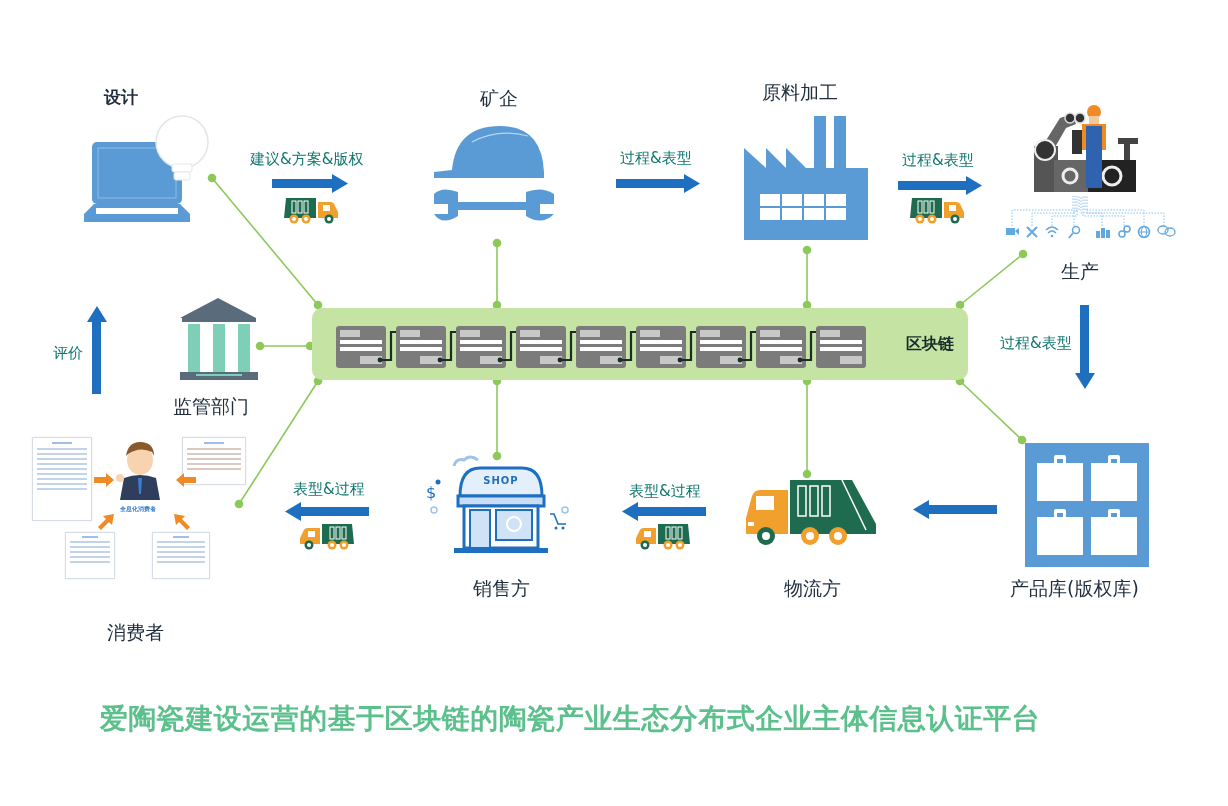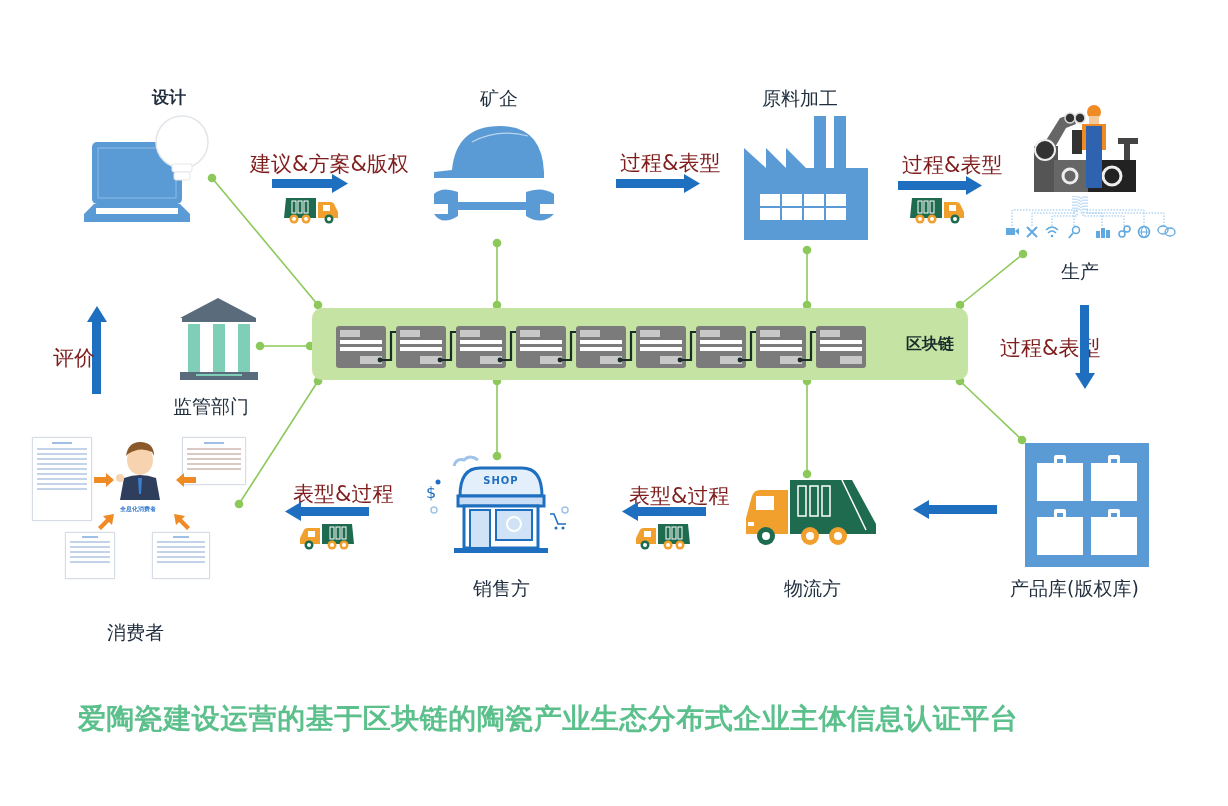--- a/index.html
+++ b/index.html
@@ -1,22 +1,22 @@
 <!DOCTYPE html>
 <html><head>
 <meta charset="utf-8">
 <style>
   html,body{margin:0;padding:0;background:#ffffff;}
   body{width:1228px;height:806px;position:relative;overflow:hidden;font-family:"DejaVu Sans","Liberation Sans",sans-serif;}
   .abs{position:absolute;}
   .node-label{position:absolute;font-size:19px;color:#1f2d3d;white-space:nowrap;}
   .node-label.bold{font-weight:bold;font-size:17px;}
-  .flow-label{position:absolute;font-size:21px;color:#7f1d1d;white-space:nowrap;}
+  .flow-label{position:absolute;font-size:15px;color:#0f766e;white-space:nowrap;}
   .chain-label{position:absolute;font-weight:bold;font-size:16px;color:#1a2a2a;margin-left:16px;}
-  .title{position:absolute;left:0;width:1096px;top:700px;text-align:center;font-size:28px;font-weight:bold;color:#5cc08c;letter-spacing:0.5px;}
+  .title{position:absolute;left:0;width:1096px;top:700px;text-align:center;font-size:28px;font-weight:bold;color:#5cc08c;letter-spacing:0.5px;padding-left:22px;}
   svg{position:absolute;overflow:visible;}
   .card{position:absolute;background:#fff;border:1px solid #d6dde6;box-shadow:0 0 2px rgba(0,0,0,0.08);}
   .card .ln{height:2px;background:#c3d4ea;margin:3px 4px;}
   .card .ln.o{background:#d9c9c2;}
 </style>
 </head>
 <body>
 
 <svg width="1228" height="806" style="left:0;top:0;">
   <g stroke="#8cc95a" stroke-width="1.6" fill="#8cc95a">
@@ -135,21 +135,21 @@
     <g>
       <rect x="486" y="8" width="50" height="42" rx="3" fill="#7b7b7b"></rect>
       <rect x="490" y="12" width="20" height="7" fill="#c8c8c8"></rect>
       <rect x="490" y="22" width="42" height="4" fill="#ffffff"></rect>
       <rect x="490" y="29" width="42" height="4" fill="#ffffff"></rect>
       <rect x="510" y="38" width="22" height="8" fill="#c8c8c8"></rect>
     </g>
   </svg>
 <div class="chain-label" style="left:890px;top:334px;">区块链</div>
 
-<div class="node-label bold" style="left:104px;top:86px;margin-left:48px;">设计</div>
+<div class="node-label bold" style="left:104px;top:86px;">设计</div>
 <svg width="130" height="130" style="left:80px;top:112px;">
   <rect x="12" y="30" width="90" height="62" rx="5" fill="#5b9bd5"></rect>
   <rect x="18" y="36" width="78" height="50" fill="#5b9bd5" stroke="#8fbbe6" stroke-width="1"></rect>
   <path d="M4 102 L14 92 L100 92 L110 102 L110 110 L4 110 Z" fill="#5b9bd5"></path>
   <rect x="16" y="96" width="82" height="6" fill="#ffffff"></rect>
   <circle cx="102" cy="30" r="26" fill="#ffffff" stroke="#e2e6ea" stroke-width="1.5"></circle>
   <rect x="92" y="52" width="20" height="8" rx="2" fill="#fff" stroke="#e2e6ea"></rect>
   <rect x="94" y="60" width="16" height="8" rx="2" fill="#fff" stroke="#e2e6ea"></rect>
 </svg>
 <div class="flow-label" style="left:250px;top:150px;">建议&amp;方案&amp;版权</div>
@@ -180,21 +180,21 @@
   <path d="M40 20 Q66 6 96 14" stroke="#b9d5f0" stroke-width="1.2" fill="none"></path>
   <path d="M2 72 Q10 64 26 70 L26 80 L94 80 L94 70 Q110 64 122 72 L122 82 L108 82 L108 92 L122 92 Q110 104 94 94 L94 88 L26 88 L26 94 Q10 104 2 92 L16 92 L16 82 L2 82 Z" fill="#5b9bd5"></path>
 </svg>
 
 <div class="flow-label" style="left:620px;top:149px;">过程&amp;表型</div>
 <svg width="90" height="20" style="left:616px;top:174px;">
   <rect x="0" y="5" width="70" height="9" fill="#1f6fc0"></rect>
     <polygon points="68,0 84,9.5 68,19" fill="#1f6fc0"></polygon>
 </svg>
 
-<div class="node-label" style="left:762px;top:86px;">原料加工</div>
+<div class="node-label" style="left:762px;top:80px;">原料加工</div>
 <svg width="130" height="130" style="left:742px;top:114px;">
   <path d="M2 34 L24 54 L24 34 L44 54 L44 34 L64 54 L72 54 L72 2 L84 2 L84 54 L92 54 L92 2 L104 2 L104 54 L126 54 L126 126 L2 126 Z" fill="#5b9bd5"></path>
   <g fill="#ffffff">
     <rect x="18" y="80" width="20" height="12"></rect>
       <rect x="40" y="80" width="20" height="12"></rect>
       <rect x="62" y="80" width="20" height="12"></rect>
       <rect x="84" y="80" width="20" height="12"></rect>
     <rect x="18" y="94" width="20" height="12"></rect>
       <rect x="40" y="94" width="20" height="12"></rect>
       <rect x="62" y="94" width="20" height="12"></rect>

